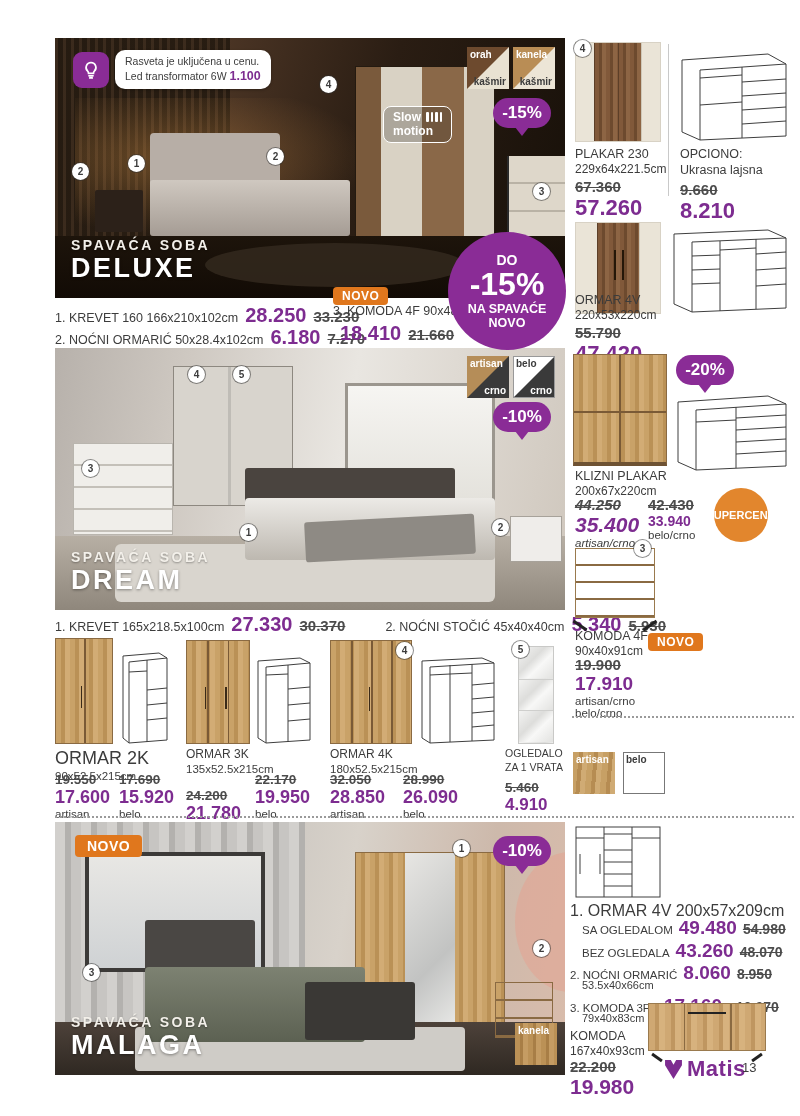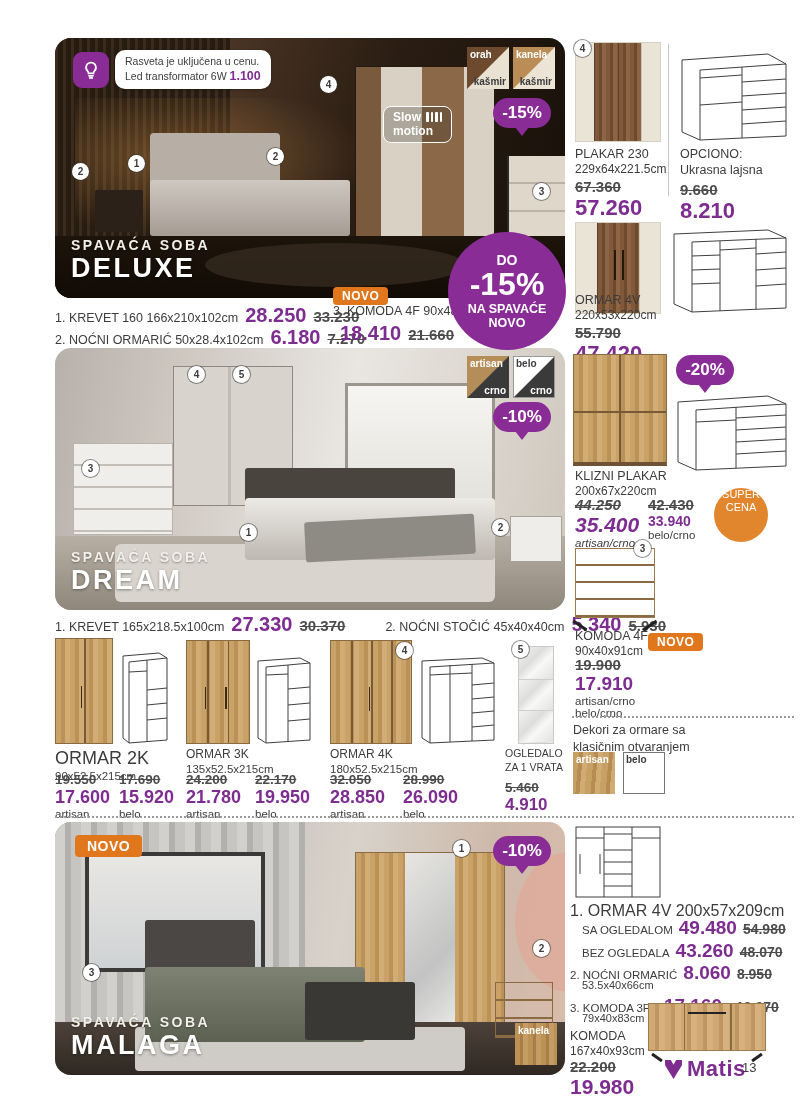--- a/index.html
+++ b/index.html
@@ -1,20 +1,20 @@
 <!DOCTYPE html>
 <html><head>
 <meta charset="utf-8">
 <style>
   :root{ --purple:#8a2c96; --price:#7d2c90; --orange:#e0771d; --super:#e2862d; }
   *{box-sizing:border-box;}
   body{margin:0;background:#fff;font-family:"Liberation Sans",sans-serif;color:#3c3c3c;}
   #page{position:relative;width:800px;height:1116px;background:#fff;overflow:hidden;}
   .abs{position:absolute;}
-  .photo{position:absolute;border-radius:16px;overflow:hidden;}
+  .photo{position:absolute;border-radius:0;overflow:hidden;}
   .kicker{font-size:14px;letter-spacing:2.5px;color:#f3f0ea;font-weight:bold;text-shadow:0 1px 2px rgba(0,0,0,.35);}
   .bigname{font-size:27px;letter-spacing:2.5px;color:#fff;font-weight:bold;text-shadow:0 1px 3px rgba(0,0,0,.4);}
   .marker{position:absolute;width:17px;height:17px;border-radius:50%;background:#fff;color:#3c3c3c;
     font-size:10px;font-weight:bold;display:flex;align-items:center;justify-content:center;
     box-shadow:0 0 0 1px rgba(50,50,50,.55);z-index:6;}
   .bubble{position:absolute;background:var(--purple);color:#fff;font-weight:bold;border-radius:17px;
     display:flex;align-items:center;justify-content:center;z-index:6;}
   .bubble:after{content:"";position:absolute;bottom:-8px;left:50%;transform:translateX(-50%);
     border:7px solid transparent;border-top:9px solid var(--purple);border-bottom:0;}
   .novo{display:inline-block;background:var(--orange);color:#fff;font-weight:bold;font-size:12px;
@@ -31,21 +31,21 @@
   .dotted{position:absolute;border-top:2px dotted #9a9a9a;}
   .oak{background:repeating-linear-gradient(90deg,#c9a268 0 5px,#ba9156 5px 9px,#d2ac75 9px 14px);}
   .oak2{background:repeating-linear-gradient(90deg,#cfa873 0 6px,#bf9660 6px 10px,#d7b27e 10px 16px);}
   .walnut{background:repeating-linear-gradient(90deg,#81593a 0 4px,#6d4a2e 4px 7px,#8d6544 7px 11px);}
   .cream{background:#eae4d7;}
   .mirror{background:linear-gradient(135deg,#f4f4f3 0%,#dddddb 40%,#f8f8f7 60%,#e2e2e0 100%);}
   .sk{stroke:#3f3f3f;fill:none;stroke-width:1;}
   .promo-circle{position:absolute;border-radius:50%;background:var(--purple);color:#fff;display:flex;
     flex-direction:column;align-items:center;justify-content:center;text-align:center;z-index:7;}
   .super-circle{position:absolute;border-radius:50%;background:var(--super);color:#fff;display:flex;
-    flex-direction:column;align-items:center;font-weight:normal;font-size:11px;line-height:1.15;z-index:7;}
+    flex-direction:row;align-items:center;justify-content:center;font-weight:bold;font-size:11px;line-height:1.15;z-index:7;}
   .finish{font-size:11.5px;color:#3c3c3c;}
   .dims{font-size:12px;}
   .vline{position:absolute;width:1px;background:#c9c9c9;}
   .slatwall{background:repeating-linear-gradient(90deg,#3b2b1d 0 3px,#241a10 3px 8px);}
   .bars{display:inline-flex;gap:2px;margin-left:5px;}
   .bars i{display:block;width:2.5px;height:10px;background:#fff;border-radius:1px;}
 </style>
 </head>
 <body>
 
@@ -314,24 +314,20 @@
     <span class="novo">NOVO</span>
   </div>
   <div class="abs" style="left:575px;top:656px;">
     <div class="pold">19.900</div>
     <div class="pnew" style="font-size:19px;">17.910</div>
     <div class="finish">artisan/crno</div>
     <div class="finish">belo/crno</div>
   </div>
 
   <div class="dotted" style="left:572px;top:716px;width:222px;"></div>
-  <div class="abs" style="left:573px;top:722px;font-size:12.5px;line-height:1.35;">
-    <div>Dekori za ormare sa</div>
-    <div>klasičnim otvaranjem</div>
-  </div>
   <div class="abs" style="left:573px;top:752px;display:flex;gap:8px;">
     <div class="swatch" style="background:repeating-linear-gradient(95deg,#c7a065 0 6px,#b68c52 6px 10px,#d0ab74 10px 15px);">
       <span class="t" style="color:#fff;">artisan</span>
     </div>
     <div class="swatch" style="background:#fff;box-shadow:inset 0 0 0 1px #777;">
       <span class="t" style="color:#3c3c3c;">belo</span>
     </div>
   </div>
 
   <div class="abs oak" style="left:55px;top:638px;width:58px;height:106px;border:1px solid #8a6a42;">
@@ -381,21 +377,21 @@
       <line x1="34" y1="34" x2="56" y2="32"></line>
         <line x1="34" y1="50" x2="56" y2="48"></line>
         <line x1="34" y1="66" x2="56" y2="64"></line>
     </g>
   </svg>
   <div class="abs" style="left:186px;top:747px;">
     <div class="pname" style="font-size:12px;">ORMAR 3K</div>
     <div class="dims" style="font-size:11.5px;">135x52.5x215cm</div>
   </div>
   <div class="abs" style="left:186px;top:772px;">
-    <div class="pold" style="font-size:13.5px;">24.200</div>
+    <div class="pold" style="font-size:13.5px;margin-top:16px;">24.200</div>
     <div class="pnew" style="font-size:18px;">21.780</div>
     <div class="finish">artisan</div>
   </div>
   <div class="abs" style="left:255px;top:772px;">
     <div class="pold" style="font-size:13.5px;">22.170</div>
     <div class="pnew" style="font-size:18px;">19.950</div>
     <div class="finish">belo</div>
   </div>
 
   <div class="abs oak" style="left:330px;top:640px;width:82px;height:104px;border:1px solid #8a6a42;">

